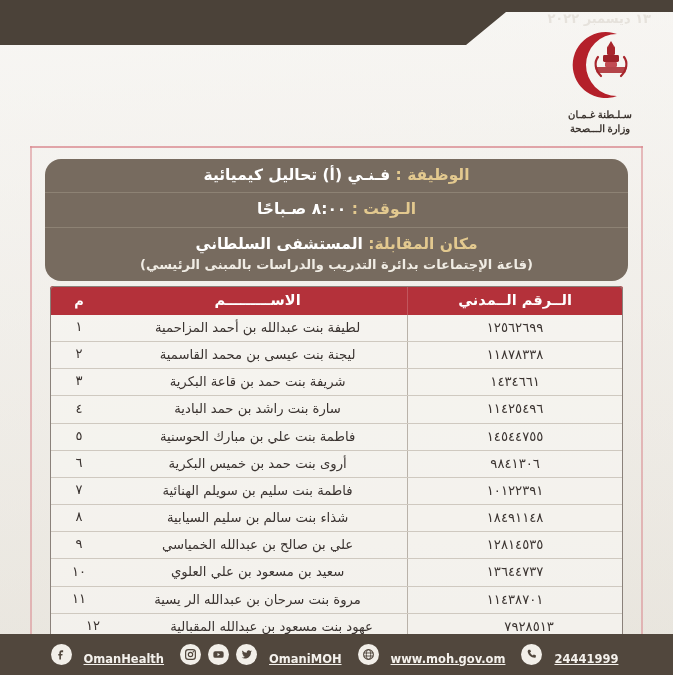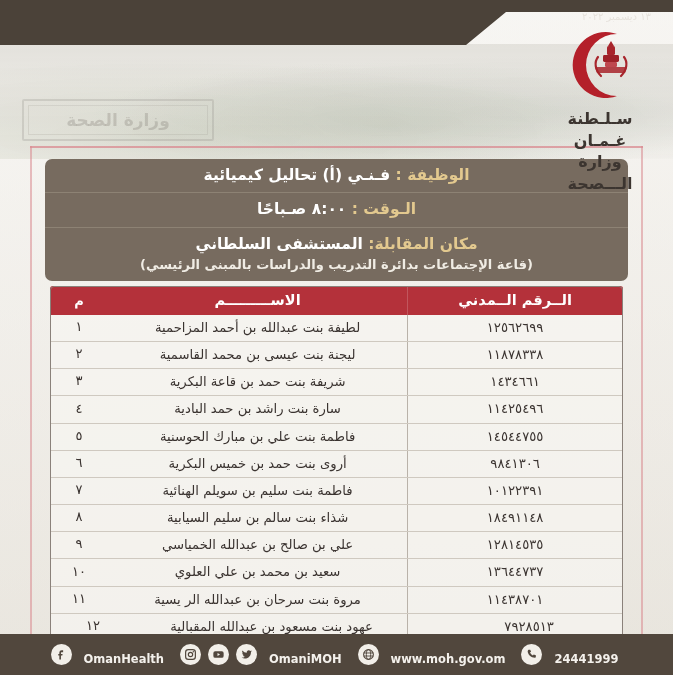--- a/index.html
+++ b/index.html
@@ -63,22 +63,22 @@
     position: absolute;
     left: 0; top: 0;
     width: 673px; height: 45px;
     background: #4b4239;
     clip-path: polygon(0 0, 673px 0, 673px 12px, 506px 12px, 466px 45px, 0 45px);
     z-index: 4;
   }
   .topbar-date {
     position: absolute;
     right: 22px; top: 11px;
-    font-size: 10px;
-    font-weight: normal;
+    font-size: 13px;
+    font-weight: bold;
     color: #e6e2dc;
     letter-spacing: 0.5px;
   }
   .topbar-page {
     position: absolute;
     left: 178px; top: 13px;
     font-size: 13px;
     font-weight: bold;
     color: #ddd8d1;
     letter-spacing: 1px;
@@ -87,25 +87,26 @@
   
   .emblem {
     position: absolute;
     right: 18px; top: 26px;
     width: 110px;
     text-align: center;
     z-index: 6;
   }
   .emblem-mark { width: 110px; height: 78px; }
   .emblem-line1, .emblem-line2 {
-    font-size: 16px;
+    font-size: 10px;
     font-weight: bold;
     color: #3c3530;
     line-height: 1.35;
     letter-spacing: 0.5px;
+    font-family: Liberation Serif, serif;
   }
 
   
   .red-rule {
     position: absolute;
     left: 30px; right: 30px; top: 146px;
     height: 2px;
     background: #d98a90;
     opacity: 0.75;
     z-index: 3;
@@ -120,21 +121,21 @@
   }
   .side-rule-l { left: 30px; }
   .side-rule-r { right: 30px; }
 
   
   .info {
     position: absolute;
     left: 45px; top: 159px;
     width: 583px;
     background: #776b5f;
-    border-radius: 7px;
+    border-radius: 16px;
     overflow: hidden;
     z-index: 5;
   }
   .info-row {
     text-align: center;
     padding: 5px 10px 6px;
     border-bottom: 1px solid #8d8274;
     color: #ffffff;
     font-size: 15.5px;
     font-weight: bold;
@@ -219,34 +220,29 @@
     justify-content: center;
     flex: 0 0 auto;
   }
   .fico svg { display: block; }
   .ftxt {
     color: #f4f1ec;
     font-size: 11.5px;
     font-weight: bold;
     margin: 8px 9px 0 5px;
     white-space: nowrap;
+    text-decoration: underline;
   }
   .ftxt.tight { margin-right: 4px; }
 </style>
 </head>
 <body>
 
 <div class="page">
 
-  <div class="bg-photo">
-    <div class="bg-sign">
-      <div class="bg-sign-inner"></div>
-      <span>وزارة الصحة</span>
-    </div>
-  </div>
 
   <div class="topbar"></div>
   <div class="topbar-date">١٣ ديسمبر ٢٠٢٢</div>
   <div class="topbar-page">ـ٥ـ</div>
 
   <div class="emblem">
     <svg class="emblem-mark" viewBox="0 0 110 78">
       <path d="M72 8 A33 33 0 1 0 72 70 A27 27 0 1 1 72 8 Z" fill="#b4202a"></path>
       <g stroke="#a8252c" stroke-width="2.2" fill="none" stroke-linecap="round">
         <path d="M56 50 C50 44 49 36 53 31"></path>
@@ -332,21 +328,21 @@
             <td class="col-name">شذاء بنت سالم بن سليم السيابية</td>
             <td class="col-idx">٨</td>
           </tr>
           <tr>
             <td class="col-cid">١٢٨١٤٥٣٥</td>
             <td class="col-name">علي بن صالح بن عبدالله الخمياسي</td>
             <td class="col-idx">٩</td>
           </tr>
           <tr>
             <td class="col-cid">١٣٦٤٤٧٣٧</td>
-            <td class="col-name">سعيد بن محمد بن علي العلوي</td>
+            <td class="col-name">سعيد بن مسعود بن علي العلوي</td>
             <td class="col-idx">١٠</td>
           </tr>
           <tr>
             <td class="col-cid">١١٤٣٨٧٠١</td>
             <td class="col-name">مروة بنت سرحان بن عبدالله الر يسية</td>
             <td class="col-idx">١١</td>
           </tr>
           <tr>
             <td class="col-cid">٧٩٢٨٥١٣</td>
             <td class="col-name">عهود بنت مسعود بن عبدالله المقبالية</td>

